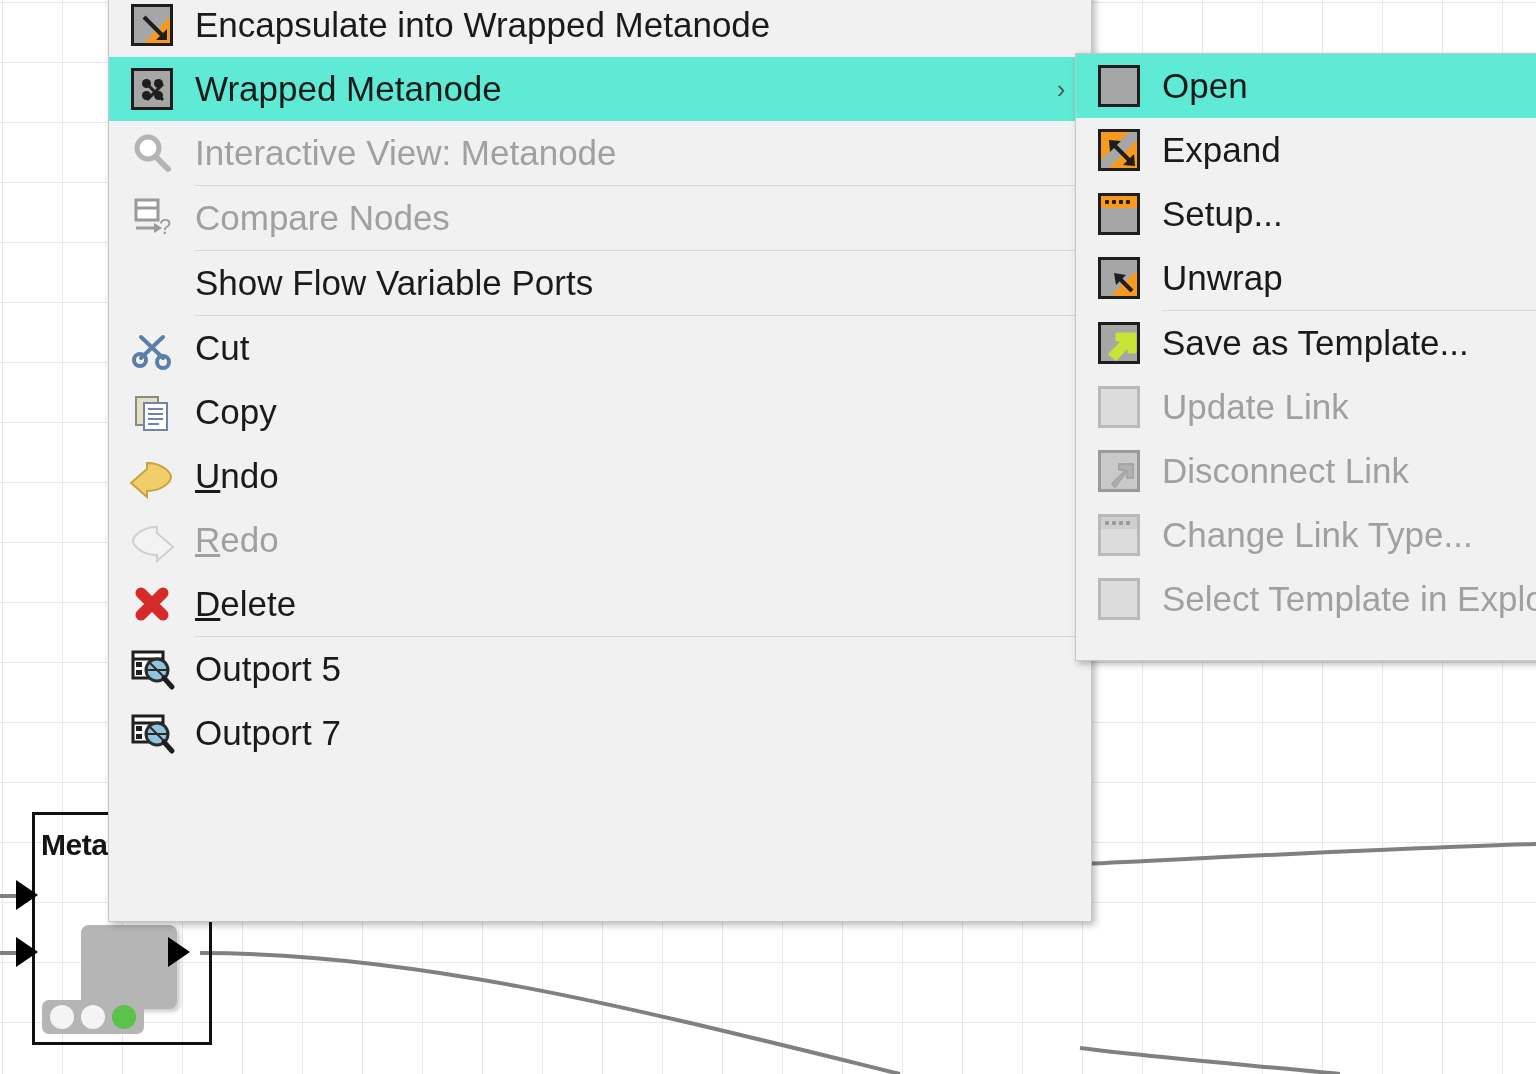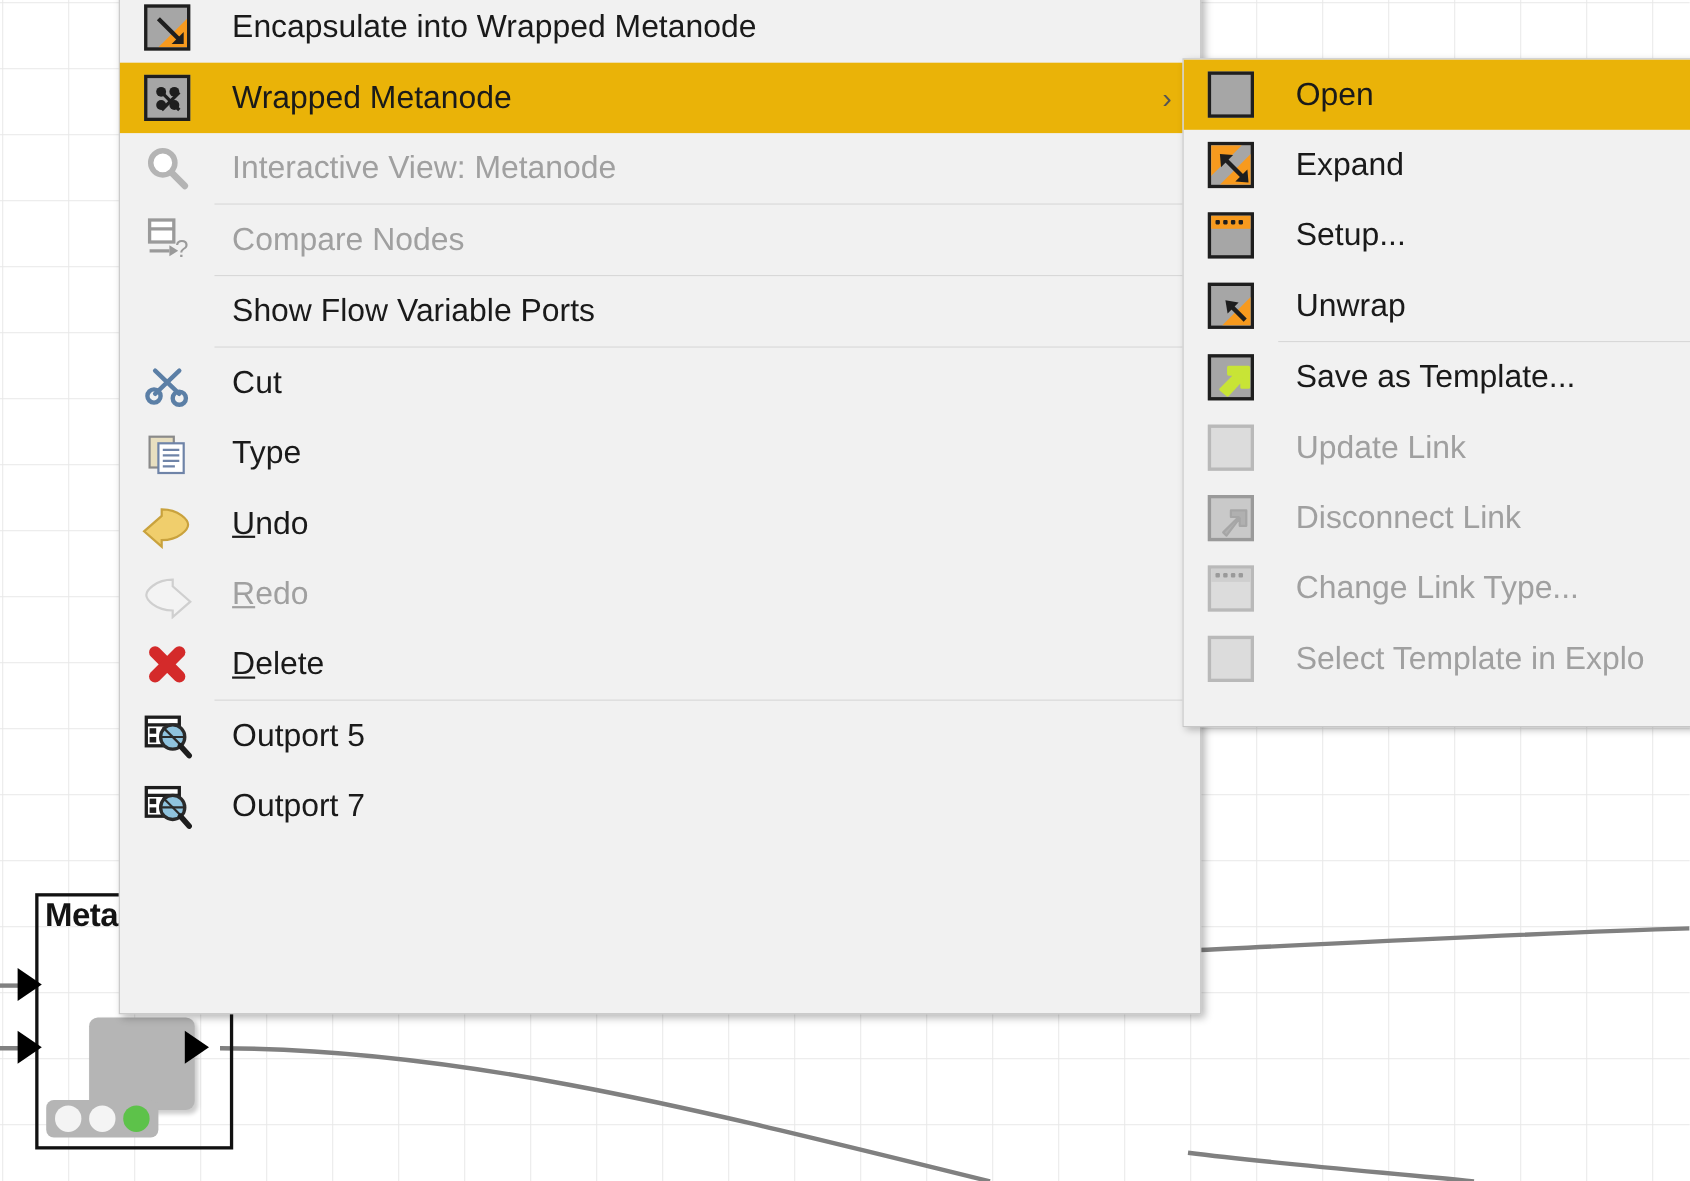--- a/index.html
+++ b/index.html
@@ -24,21 +24,21 @@
 
   
   #metanode {
     position: absolute;
     left: 32px; top: 812px;
     width: 180px; height: 233px;
     border: 3px solid #111111;
     background: transparent;
   }
   #metanode-title {
-    position: absolute; left: 6px; top: 1px;
+    position: absolute; left: 6px; top: 13px;
     font-size: 30px; font-weight: bold; color: #141414;
     white-space: nowrap; letter-spacing: -0.5px;
   }
   .node-body {
     position: absolute;
     left: 46px; top: 110px;
     width: 96px; height: 84px;
     background: #b5b5b5;
     border-radius: 8px;
     box-shadow: 3px 3px 4px rgba(0,0,0,0.20);
@@ -89,31 +89,30 @@
     overflow: hidden;
   }
 
   .mi {
     position: relative;
     display: flex; align-items: center;
     height: 64px;
     cursor: default;
     user-select: none;
   }
-  .mi.sel { background: #eab308; }
+  .mi.sel { background: #5eead4; }
   .mi .ic {
     width: 86px; min-width: 86px;
     display: flex; align-items: center; justify-content: center;
   }
   .mi .lbl {
-    font-size: 29px;
+    font-size: 35px;
     color: #1a1a1a;
     white-space: nowrap;
     flex: 1;
-    margin-left: 16px;
   }
   .mi.dis .lbl { color: #a0a0a0; }
   .mi .arrow {
     width: 60px; min-width: 60px;
     font-size: 26px; color: #555;
     display: flex; align-items: center; justify-content: center;
   }
   .mi .lbl u { text-decoration: underline; text-underline-offset: 2px; }
 
   .sep {
@@ -290,21 +289,21 @@
         <rect x="7" y="8" width="22" height="28" fill="#e8dfc0" stroke="#8a8a8a" stroke-width="2"></rect>
         <rect x="15" y="14" width="23" height="27" fill="#ffffff" stroke="#6f84a8" stroke-width="2"></rect>
         <g stroke="#6f84a8" stroke-width="2">
           <line x1="19" y1="20" x2="34" y2="20"></line>
           <line x1="19" y1="25" x2="34" y2="25"></line>
           <line x1="19" y1="30" x2="34" y2="30"></line>
           <line x1="19" y1="35" x2="30" y2="35"></line>
         </g>
       </svg>
     </span>
-    <span class="lbl">Type</span>
+    <span class="lbl">Copy</span>
     <span class="arrow"></span>
   </div>
 
 
   <div class="mi">
     <span class="ic">
       <svg class="gi" width="50" height="46" viewBox="0 0 50 46">
         <path d="M 30 10 C 14 10 6 20 6 24 C 6 28 14 38 30 38 L 30 44 L 46 30 L 30 16 Z" fill="#f0ce6c" stroke="#c9a23d" stroke-width="2" transform="scale(-1,1) translate(-50,0)"></path>
       </svg>
     </span>

